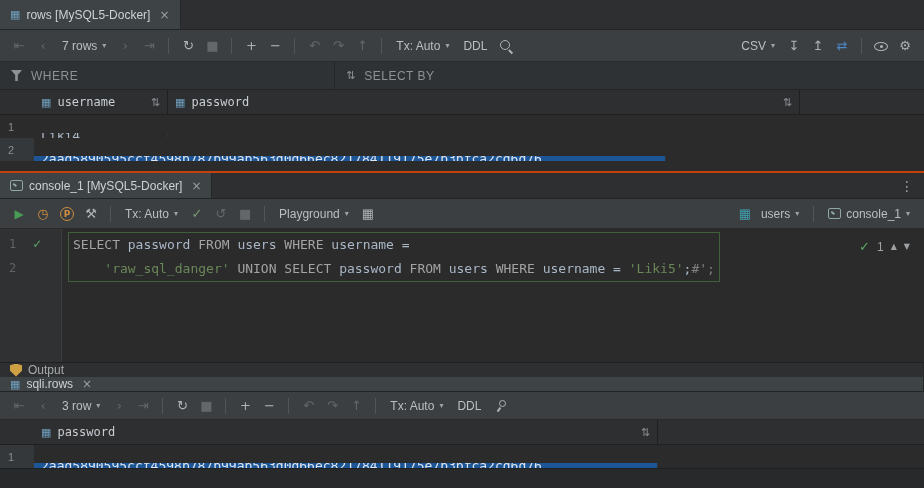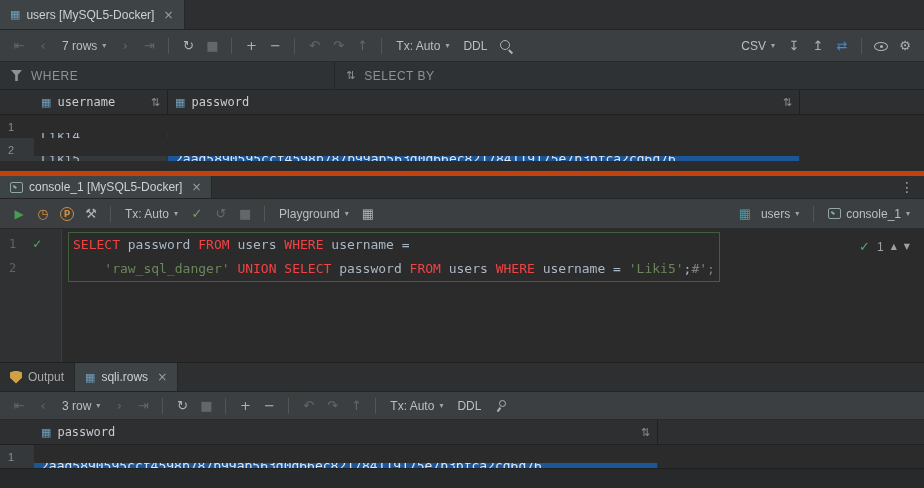--- a/index.html
+++ b/index.html
@@ -5,22 +5,22 @@
   * { box-sizing: border-box; margin: 0; padding: 0; }
   html,body { background:#1e1f22; }
   .app{
     position:relative; width:924px; height:488px; overflow:hidden;
     background:#2b2b2b; color:#bbbdbf;
     font-family:"Liberation Sans", sans-serif; font-size:12px;
   }
   
   .tabbar{ display:flex; align-items:stretch; background:#2d2f30; border-bottom:1px solid #232425; }
   .tabbar-top{ height:30px; }
-  .tabbar-console{ height:28px; border-top:5px solid #c2410c;text-align:center; }
-  .tabbar-bottom{ height:30px; border-top:1px solid #1f2022; }
+  .tabbar-console{ height:28px; border-top:2px solid #c2410c;text-align:center; }
+  .tabbar-bottom{ height:30px; border-top:1px solid #1f2022;flex-direction:column; }
   .tab{ display:flex; align-items:center; gap:6px; padding:0 10px; background:#3e4345;
         border-right:1px solid #252728; color:#ced1d3; cursor:pointer; }
   .tab.inactive{ background:transparent; color:#a7abae; }
   .tab .close{ font-size:12px; color:#9aa0a6; margin-left:3px; font-family:"DejaVu Sans",sans-serif; }
   .grid-glyph{ font-family:"DejaVu Sans",sans-serif; font-size:11px; color:#6f9ebd; }
   .dots{ margin-left:auto; display:flex; align-items:center; padding:0 10px;
          font-family:"DejaVu Sans",sans-serif; font-size:14px; color:#9aa0a6; cursor:pointer; }
   
   .toolbar{ display:flex; align-items:center; background:#3c3f41; border-bottom:1px solid #2a2a2a;
             padding:0 8px; gap:2px; }
@@ -93,37 +93,37 @@
   .filler{ height:10px; background:#2b2b2b; }
   
   .editor{ position:relative; height:133px; background:#2b2b2b; display:flex;
            font-family:"DejaVu Sans Mono", monospace; font-size:13px; line-height:24px; cursor:text; }
   .ed-gutter{ width:62px; background:#2f3132; border-right:1px solid #3a3c3e; color:#606366; padding-top:3px; }
   .gl{ display:flex; align-items:center; height:24px; padding-left:9px; font-size:12px; }
   .gl .gcheckmark{ margin-left:16px; color:#59a869; font-size:12px; font-family:"DejaVu Sans",sans-serif; }
   .ed-code{ flex:1; padding:3px 0 0 6px; }
   .inj-box{ display:inline-block; border:1px solid #40603c; padding:0 4px; }
   .cl{ white-space:pre; height:24px; }
-  .tk-kw{ color:#ef4444; } .tk-id{ color:#a9b7c6; } .tk-str{ color:#6a8759; }
+  .tk-kw{ color:#a3a3a3; } .tk-id{ color:#a9b7c6; } .tk-str{ color:#6a8759; }
   .tk-cm{ color:#808080; } .tk-pl{ color:#a9b7c6; }
   .ed-nav{ position:absolute; top:6px; right:14px; display:flex; align-items:center; gap:7px;
            color:#9fa2a5; font-family:"Liberation Sans",sans-serif; font-size:12px; }
   .ed-nav .ncheck{ color:#59a869; font-family:"DejaVu Sans",sans-serif; font-size:13px; }
   .ed-nav .arr{ font-size:8px; font-family:"DejaVu Sans",sans-serif; cursor:pointer; }
   .bottom-strip{ height:21px; background:#27292a; border-top:1px solid #1f2022; }
 </style>
 </head>
 <body>
 
 <div class="app">
 
   <div class="tabbar tabbar-top">
     <div class="tab">
       <span class="grid-glyph">▦</span>
-      <span>users [MySQL5-Docker]</span>
+      <span>rows [MySQL5-Docker]</span>
       <span class="close">×</span>
     </div>
   </div>
 
   <div class="toolbar toolbar-grid">
     <span class="tb-ic dim">⇤</span>
     <span class="tb-ic dim">‹</span>
     <span class="dd">
       <span>7 rows</span>
       <span class="chev">▾</span>
@@ -190,21 +190,20 @@
         <span>password</span>
         <span class="gh-sort">⇅</span>
       </div>
     </div>
     <div class="grid-row">
       <div class="gr-num">1</div>
       <div class="cell w-user">Liki4</div>
     </div>
     <div class="grid-row">
       <div class="gr-num hl">2</div>
-      <div class="cell w-user rowhl">Liki5</div>
       <div class="cell w-pass sel">2aad5890595ccf4598b787b99ab563d0d66ec821784119175e7b3bfca2cd6d76</div>
     </div>
   </div>
 
   <div class="filler"></div>
 
   <div class="tabbar tabbar-console">
     <div class="tab">
       <span class="i-console"></span>
       <span>console_1 [MySQL5-Docker]</span>

